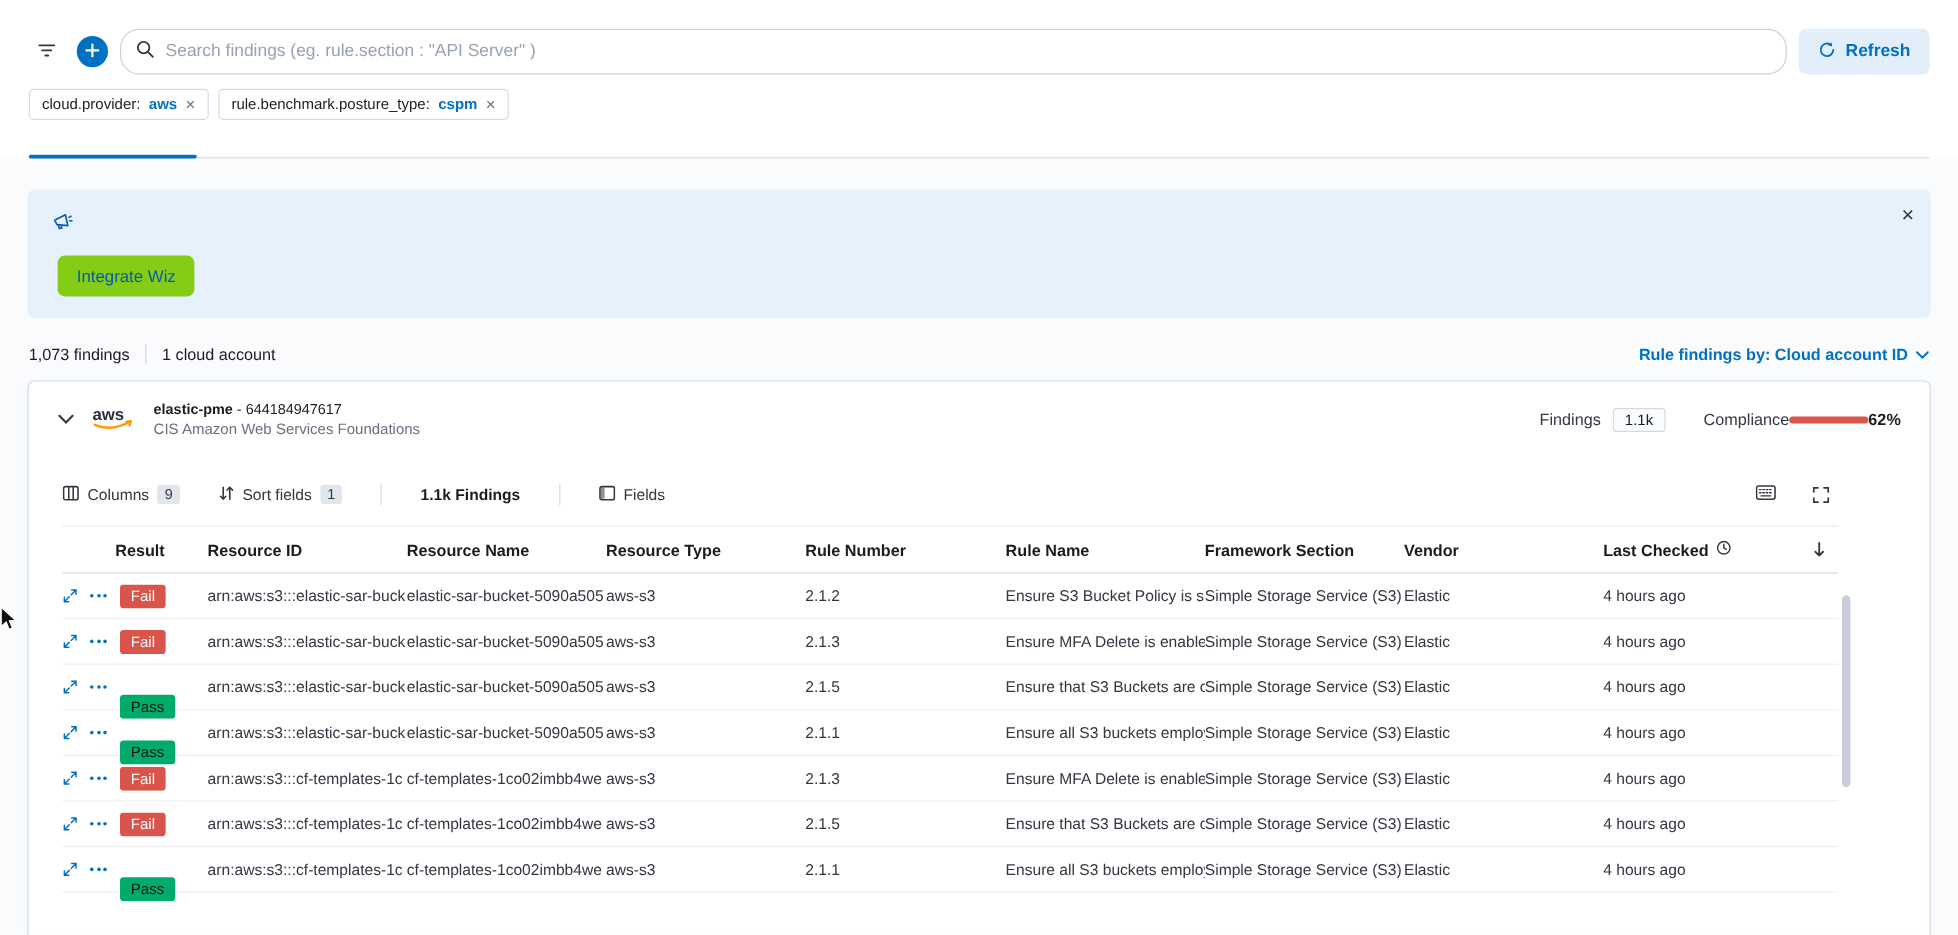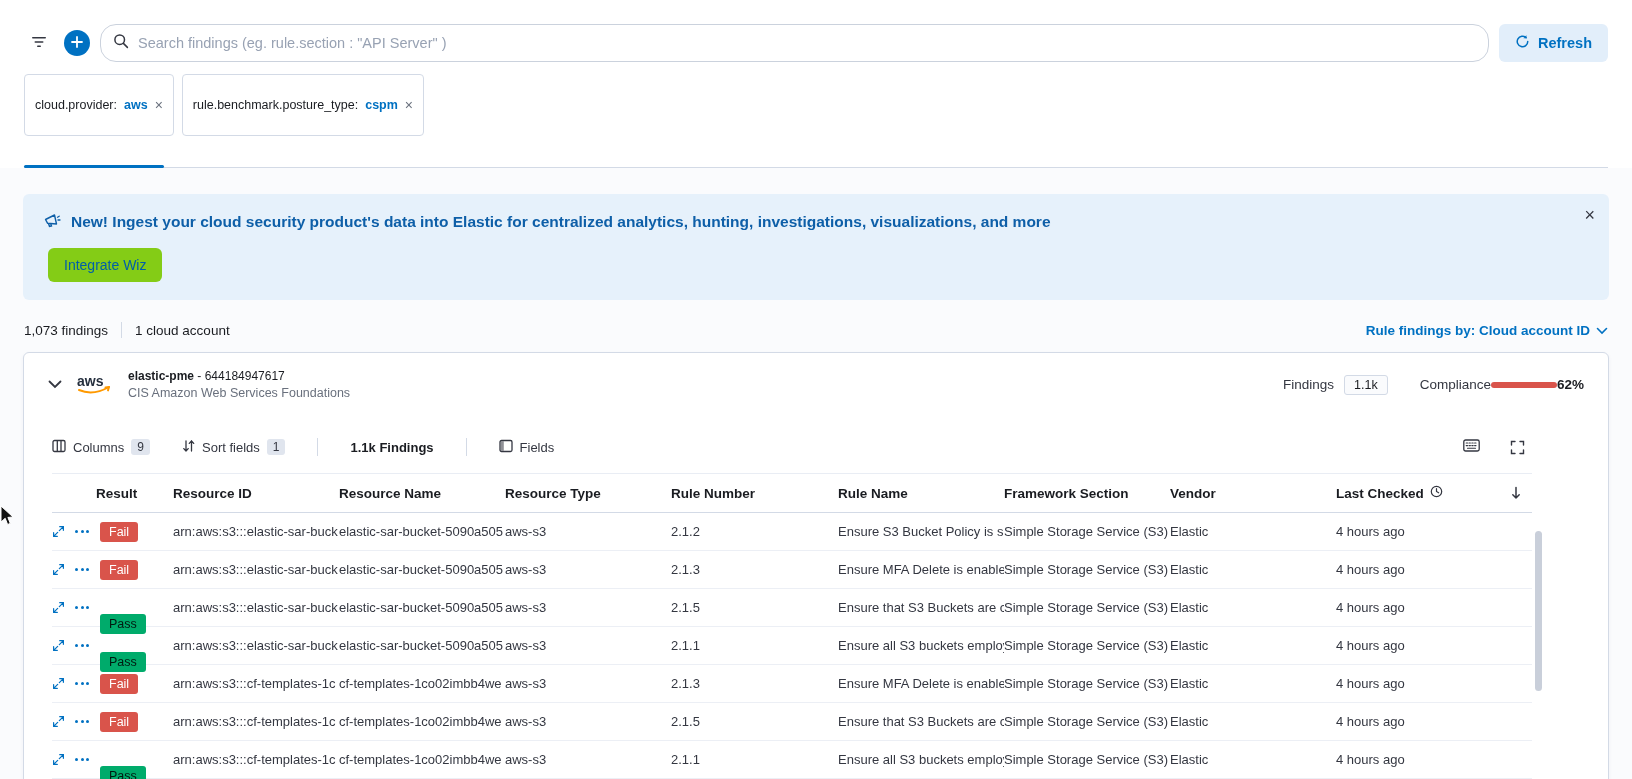--- a/index.html
+++ b/index.html
@@ -18,21 +18,21 @@
   .search-box input { flex:1; border:none; outline:none; font-size:14.5px; color:#343741;
     font-family:"Liberation Sans", sans-serif; background:transparent; }
   .search-box input::placeholder { color:#98A2B3; }
   .refresh-btn { height:38px; padding:0 16px; border:none; border-radius:6px; background:#E2EEFA;
     color:var(--accent,#0071C2); font-size:14.5px; font-weight:600; display:flex; align-items:center;
     gap:8px; cursor:pointer; font-family:"Liberation Sans", sans-serif; }
 
   
   .pills-row { display:flex; gap:8px; margin-top:12px; }
   .pill { display:flex; align-items:flex-start; gap:7px; border:1px solid #D3DAE6; border-radius:4px;
-    background:#fff; padding:23px 10px; font-size:12.5px; cursor:pointer; }
+    background:#fff; padding:5px 10px; font-size:12.5px; cursor:pointer; }
   .pill .p-label { color:#1A1C21; }
   .pill .p-value { color:var(--accent,#0071C2); font-weight:600; }
   .pill .p-x { color:#69707D; font-size:14px; line-height:1; cursor:pointer; }
 
   
   .tabs-strip { margin-top:18px; height:14px; border-bottom:1px solid #D3DAE6; position:relative; }
   .tab-indicator { position:absolute; left:0; bottom:-1px; width:140px; height:3px;
     background:var(--accent,#0071C2); border-radius:2px; }
 
   
@@ -171,21 +171,20 @@
 
   <div class="callout">
     <div class="callout-head">
       <span>
         <svg width="18" height="18" viewBox="0 0 18 18">
             <path d="M2.5 8.5 L11.5 4 L13.5 13 L4.5 12.2 Z" fill="none" stroke="#0E5FA8" stroke-width="1.4" stroke-linejoin="round"></path>
             <path d="M5.5 12.5 L6.5 15.5 L8.5 15 L7.8 12.7" fill="none" stroke="#0E5FA8" stroke-width="1.4"></path>
             <path d="M14.5 6.2 L16.2 5.2 M15 9 L17 9" stroke="#0E5FA8" stroke-width="1.3" stroke-linecap="round"></path>
           </svg>
       </span>
-      <span class="callout-title">New! Ingest your cloud security product's data into Elastic for centralized analytics, hunting, investigations, visualizations, and more</span>
     </div>
     <button class="callout-close">×</button>
     <button class="callout-btn">Integrate Wiz</button>
   </div>
 
   <div class="stats-row">
     <span class="stat">1,073 findings</span>
     <span class="v-div"></span>
     <span class="stat">1 cloud account</span>
     <button class="group-by">

